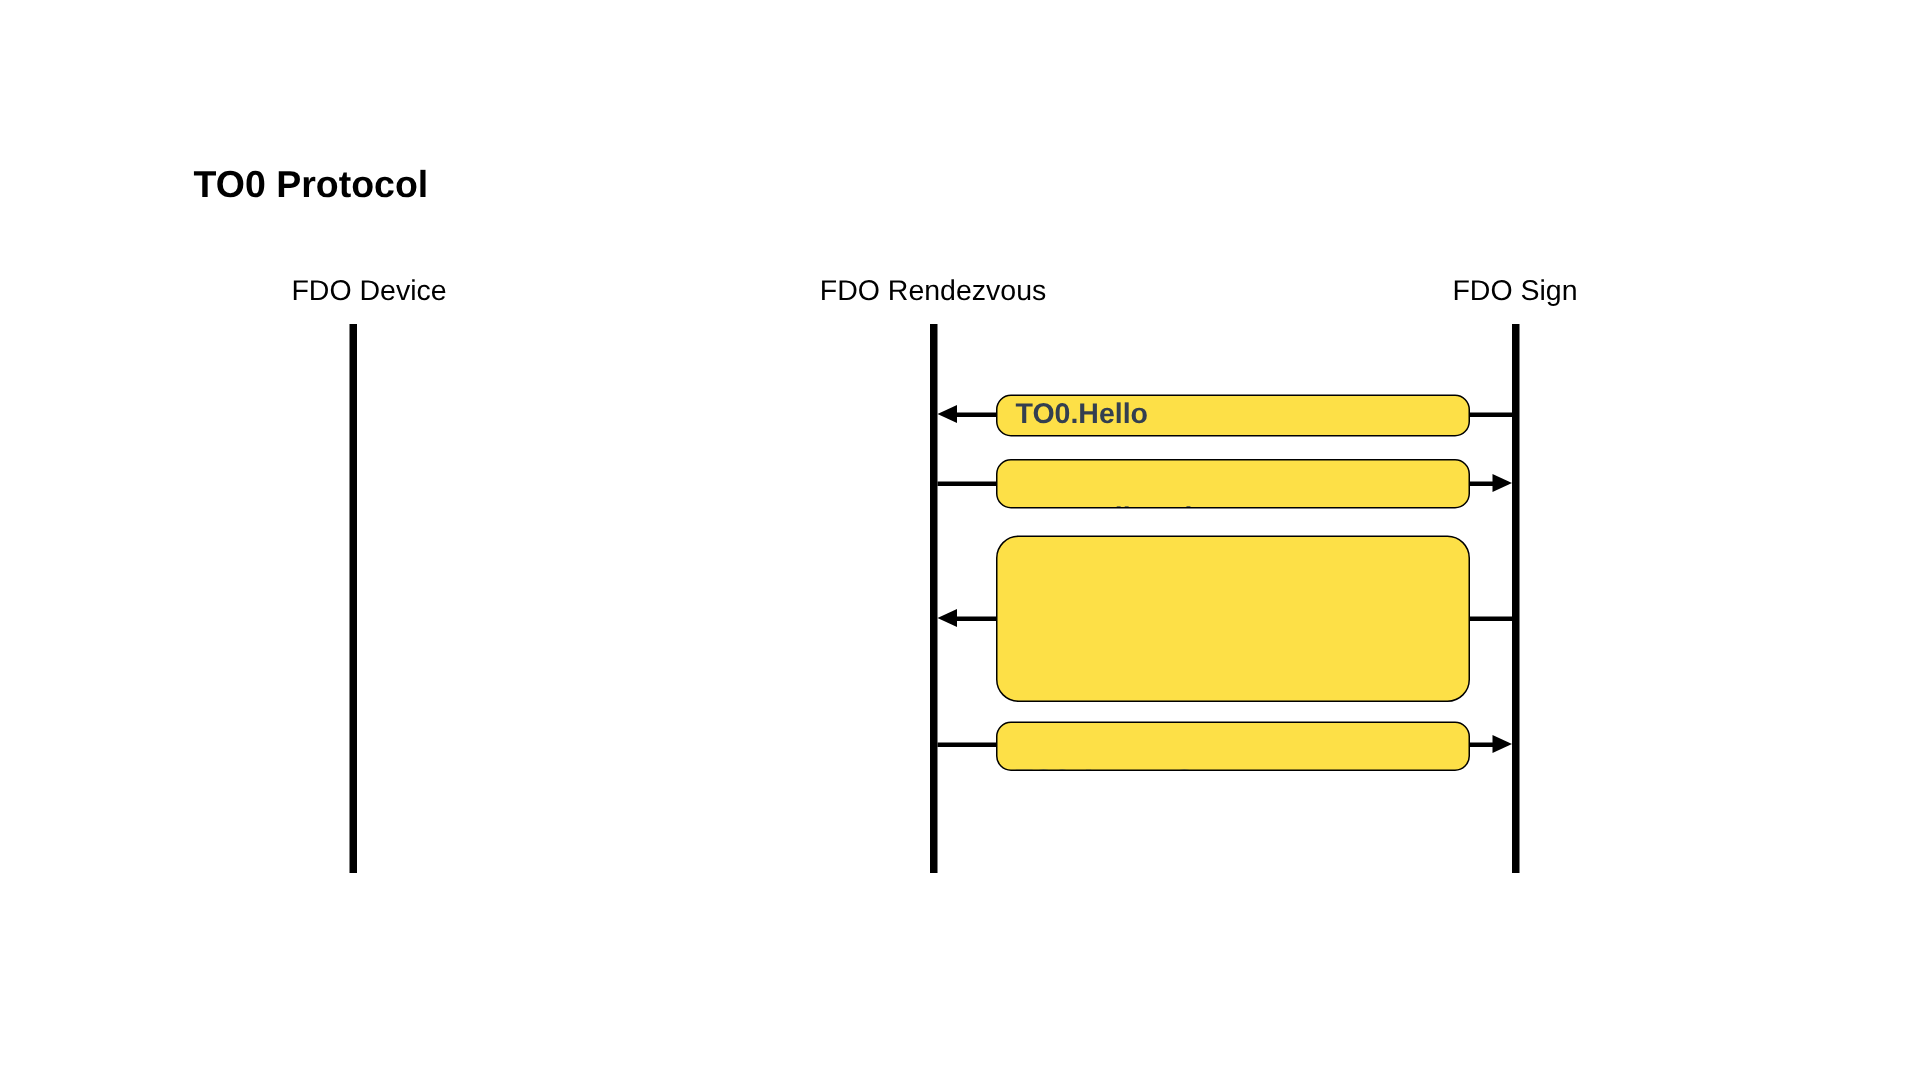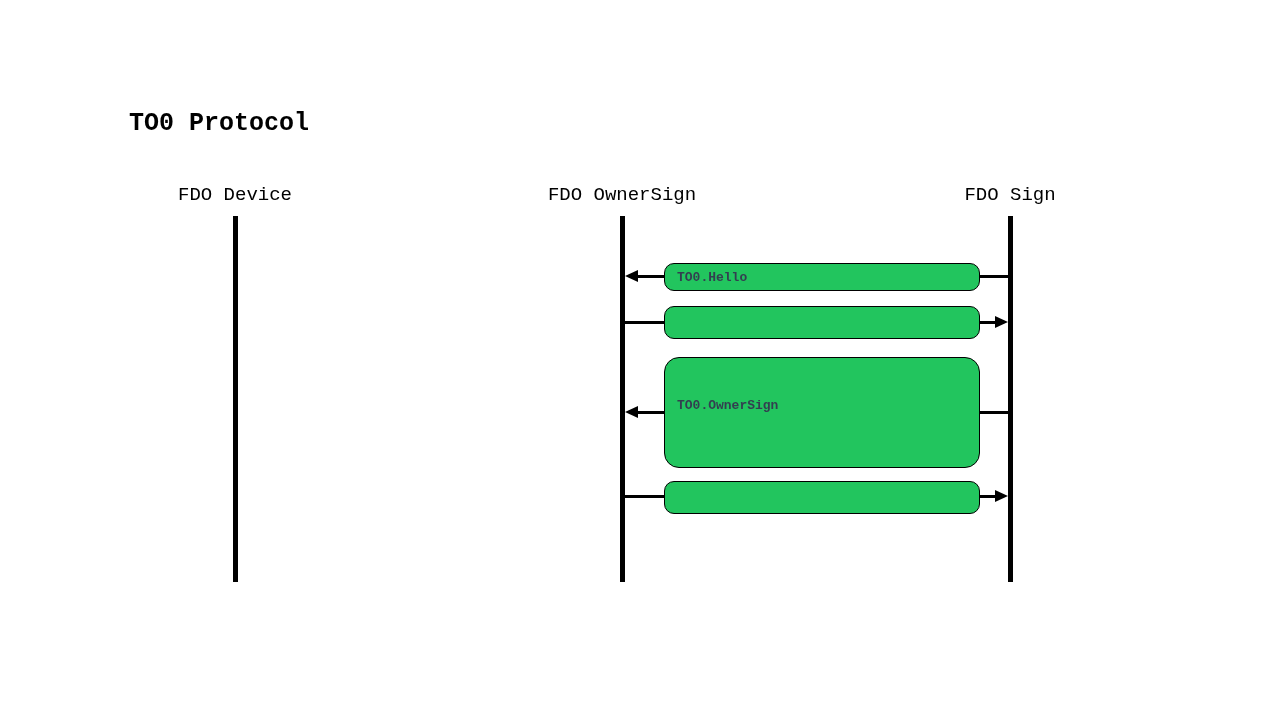--- a/index.html
+++ b/index.html
@@ -6,21 +6,21 @@
     margin: 0;
     padding: 0;
     background: #ffffff;
   }
   .canvas {
     position: relative;
     width: 1280px;
     height: 720px;
     background: #ffffff;
     overflow: hidden;
-    font-family: Liberation Mono, monospace;
+    font-family: Liberation Sans, sans-serif;
   }
   .title {
     position: absolute;
     left: 129px;
     top: 109px;
     font-size: 25px;
     font-weight: bold;
     color: #000000;
     letter-spacing: 0px;
     white-space: nowrap;
@@ -61,25 +61,25 @@
   .arrowhead.right {
     border-top: 6px solid transparent;
     border-bottom: 6px solid transparent;
     border-left: 13px solid #000000;
   }
   .msg-box {
     position: absolute;
     left: 664px;
     width: 316px;
     box-sizing: border-box;
-    background: #22c55e;
+    background: #fde047;
     border: 1.5px solid #000000;
     border-radius: 10px;
     color: #333f50;
-    font-size: 13px;
+    font-size: 19px;
     padding-left: 12px;
     white-space: pre;
     z-index: 2;
     overflow: hidden;
   }
   .msg-box.single {
     display: flex;
     align-items: center;
   }
   .msg-box.two-line {
@@ -93,22 +93,22 @@
   .msg-line { display: block; }
   .msg-name { font-weight: bold; }
 </style>
 </head>
 <body>
 
 <div class="canvas">
 
   <div class="title">TO0 Protocol</div>
 
-  <div class="actor-label" style="left:125px;">FDO Device</div>
-  <div class="actor-label" style="left:512px;">FDO OwnerSign</div>
+  <div class="actor-label" style="left:136px;">FDO Device</div>
+  <div class="actor-label" style="left:512px;">FDO Rendezvous</div>
   <div class="actor-label" style="left:900px;">FDO Sign</div>
 
   <div class="lifeline" style="left:233px;"></div>
   <div class="lifeline" style="left:620px;"></div>
   <div class="lifeline" style="left:1008px;"></div>
 
   <div class="arrowhead left" style="left:625px;top:270px;"></div>
   <div class="hline" style="left:633px;top:275px;width:33px;"></div>
   <div class="hline" style="left:978px;top:275px;width:31px;"></div>
   <div class="msg-box single" style="top:263px;height:28px;">
@@ -120,21 +120,20 @@
   <div class="arrowhead right" style="left:995px;top:316px;"></div>
   <div class="msg-box two-line" style="top:306px;height:33px;">
     <span class="msg-line msg-name">TO0.HelloAck</span>
     
   </div>
 
   <div class="arrowhead left" style="left:625px;top:406px;"></div>
   <div class="hline" style="left:633px;top:411px;width:33px;"></div>
   <div class="hline" style="left:978px;top:411px;width:31px;"></div>
   <div class="msg-box big" style="top:357px;height:111px;padding-top:3px;">
-    <span class="msg-line msg-name">TO0.OwnerSign</span>
     
     
     
     
   </div>
 
   <div class="hline" style="left:625px;top:495px;width:41px;"></div>
   <div class="hline" style="left:978px;top:495px;width:20px;"></div>
   <div class="arrowhead right" style="left:995px;top:490px;"></div>
   <div class="msg-box two-line" style="top:481px;height:33px;">

